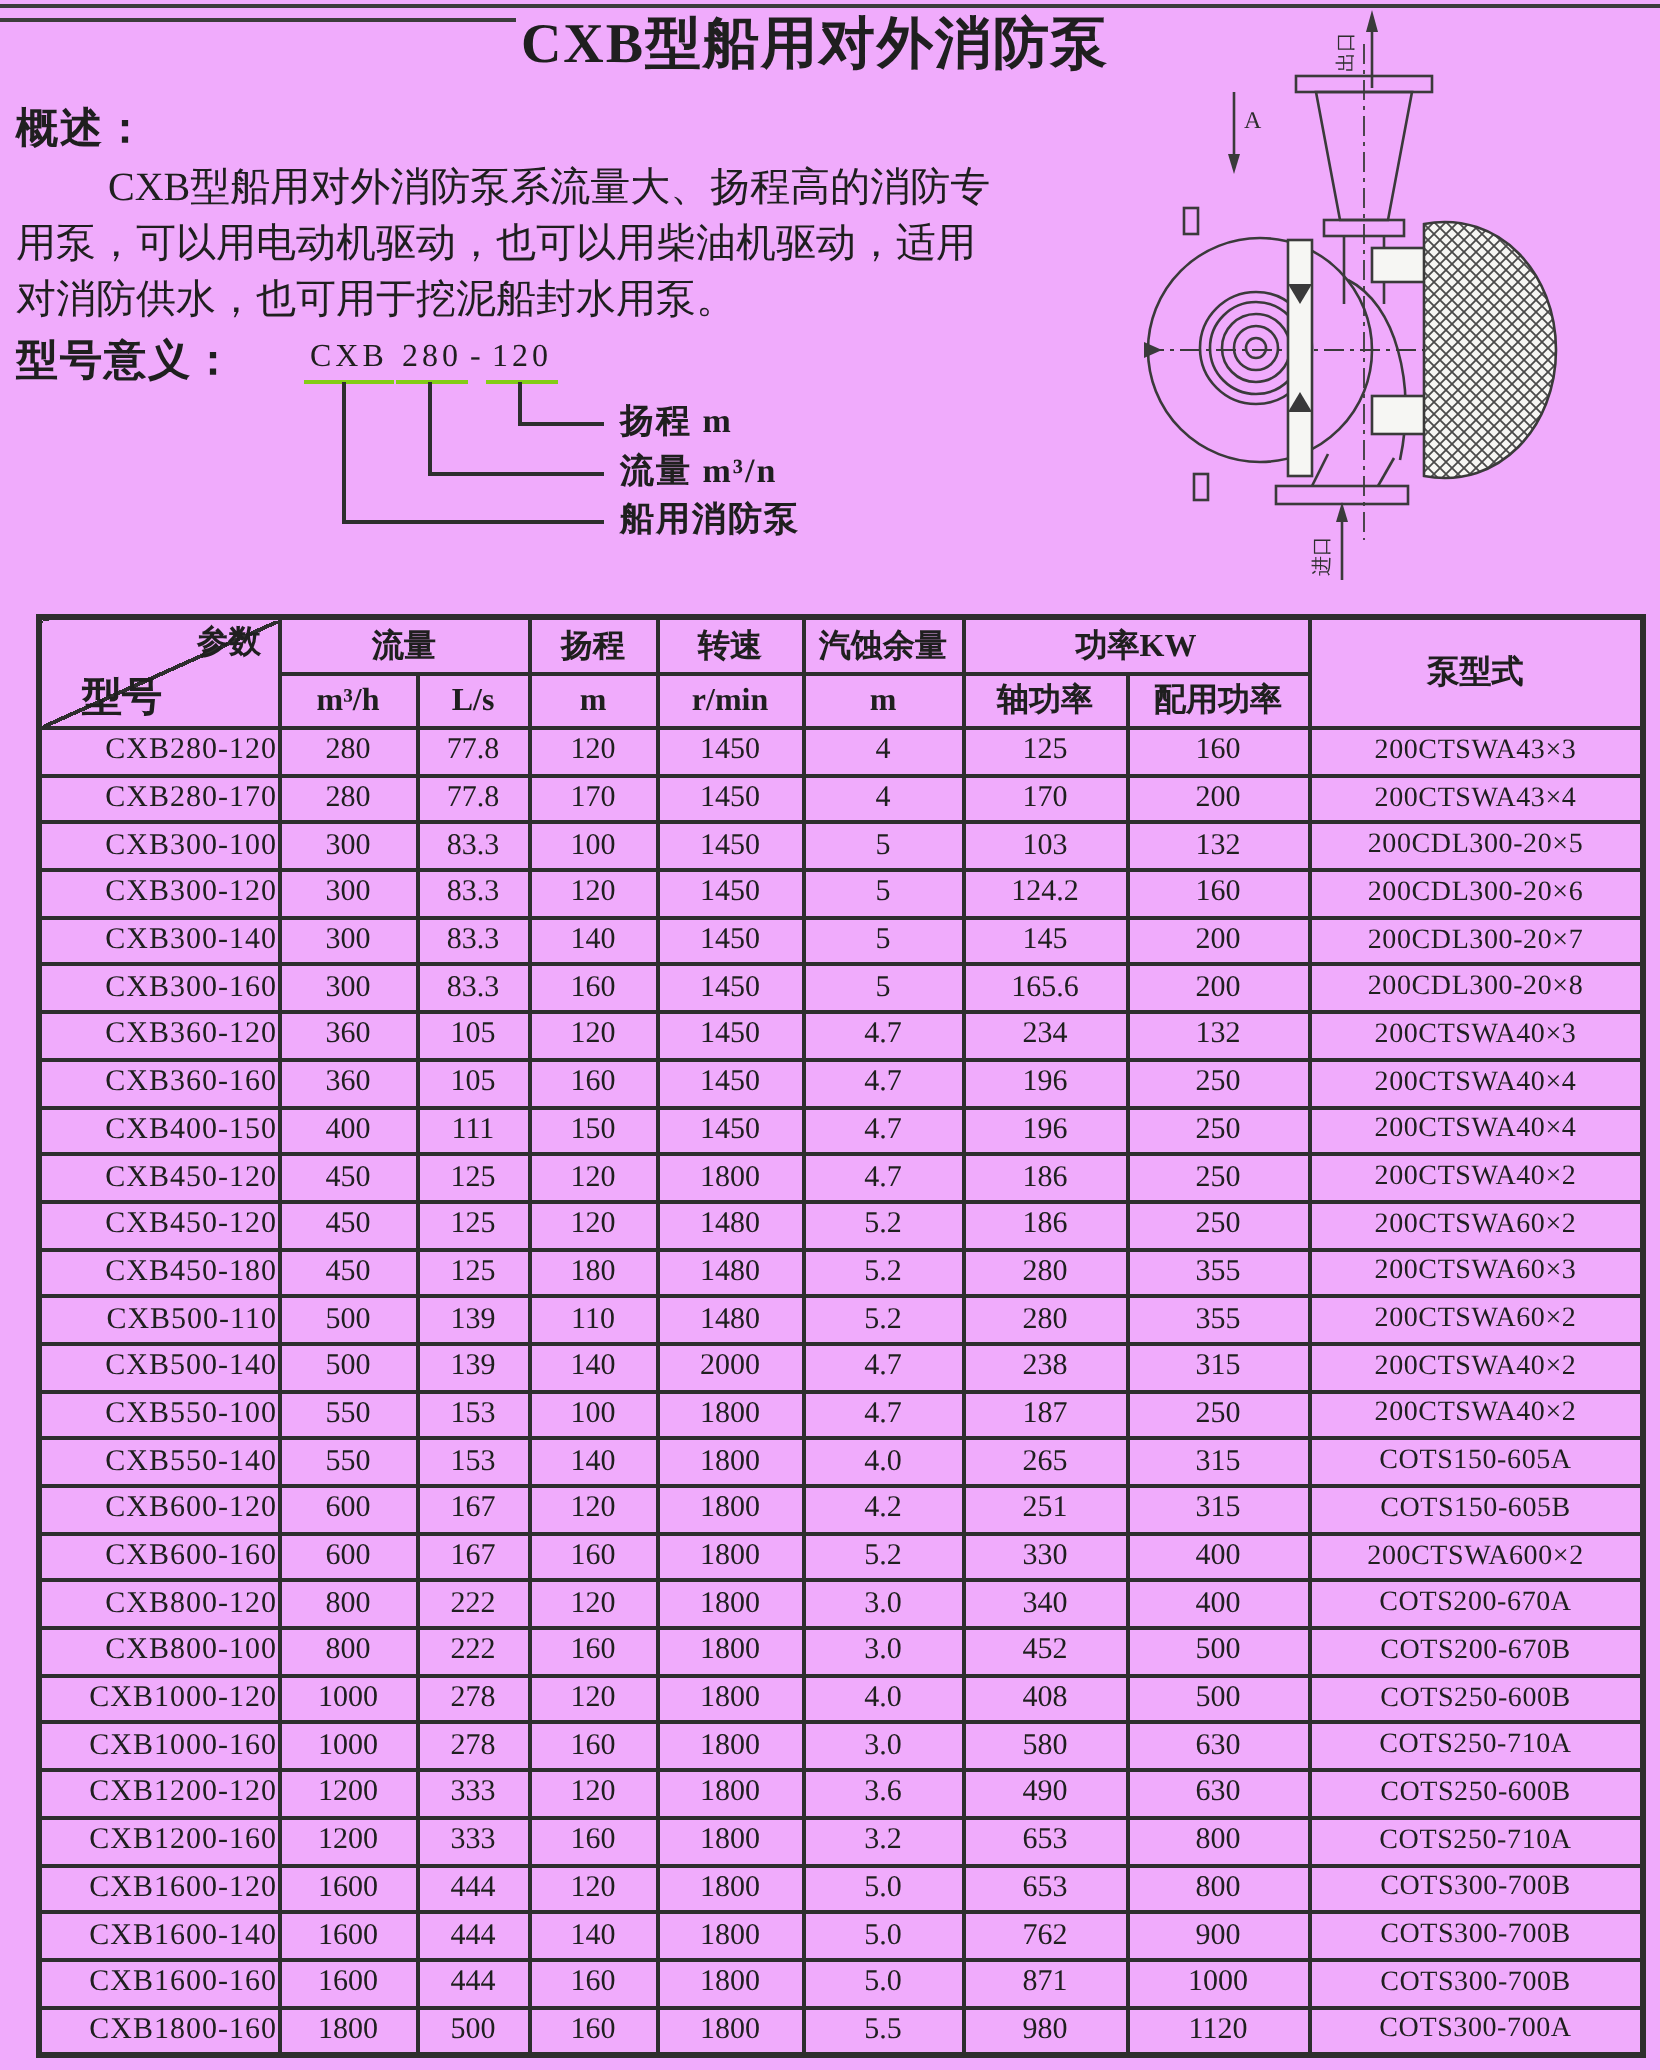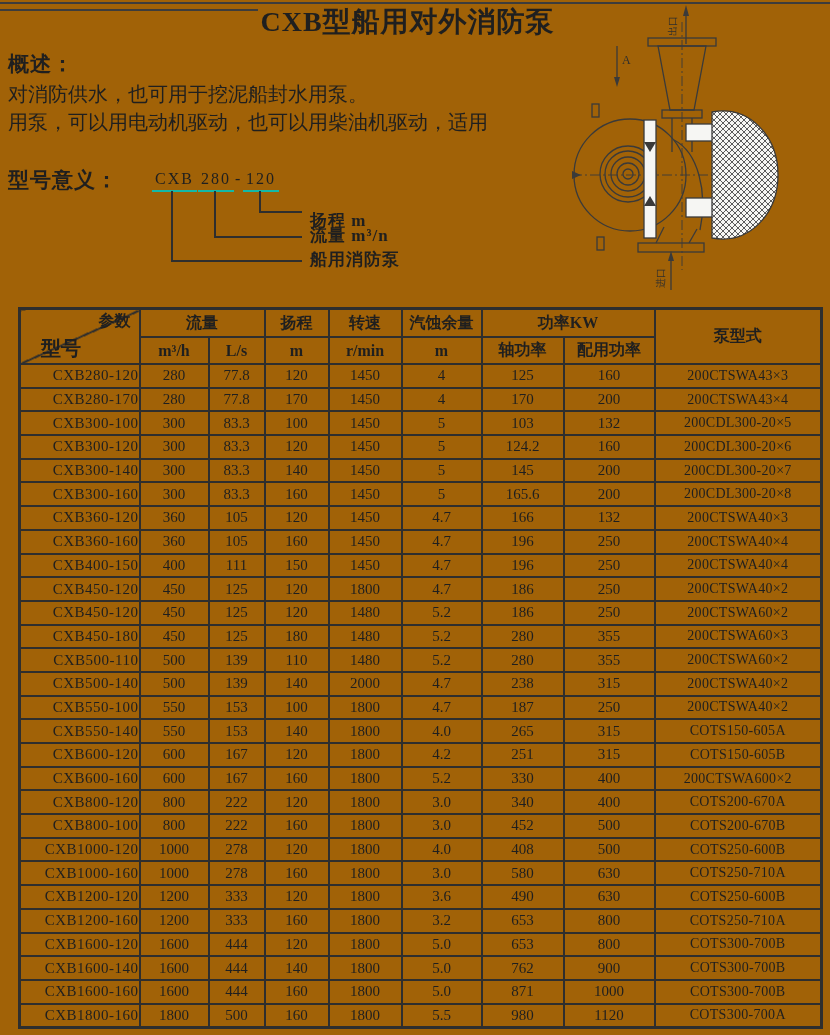--- a/index.html
+++ b/index.html
@@ -1,18 +1,18 @@
 <!DOCTYPE html>
 <html><head>
 <meta charset="utf-8">
 <style>
   html,body{margin:0;padding:0;}
   .page{
     position:relative;width:830px;height:1035px;
-    background:#a16207;overflow:hidden;
+    background:#f0abfc;overflow:hidden;
     font-family:"Liberation Serif","DejaVu Serif",serif;
     color:#1f1f1f;
   }
   .rule-top{position:absolute;left:0;top:2px;width:830px;height:2px;background:#3c3c3c;}
   .rule-short{position:absolute;left:0;top:9px;width:258px;height:2px;background:#3c3c3c;}
   .title{
     position:absolute;left:0;top:3px;width:815px;margin:0;
     text-align:center;font-size:28px;font-weight:bold;letter-spacing:1px;
   }
   .h2{
@@ -23,33 +23,33 @@
   .h-model{top:166px;}
   .h-table{top:272px;}
   .overview-para{position:absolute;left:8px;top:80px;width:556px;font-size:20px;line-height:28px;}
   .overview-para .ln{white-space:nowrap;}
   .overview-para .ln.indent{padding-left:46px;}
 
   
   .model-diagram{position:absolute;left:150px;top:170px;width:345px;height:108px;}
   .model-diagram .code{
     position:absolute;top:0;font-size:16px;letter-spacing:2px;
-    border-bottom:2px solid #14b8a6;padding:0 3px 2px 3px;line-height:18px;
+    border-bottom:2px solid #84cc16;padding:0 3px 2px 3px;line-height:18px;
   }
   .model-diagram .nodash{border-bottom:none;}
   .code-series{left:2px;}
   .code-flow{left:48px;}
   .code-dash{left:82px;}
   .code-head{left:93px;}
   .model-diagram svg{position:absolute;left:0;top:0;}
   .model-diagram .dlabel{
     position:absolute;left:160px;font-size:17px;font-weight:bold;
     letter-spacing:1px;white-space:nowrap;line-height:18px;
   }
-  .dlabel-1{top:32px;margin-top:10px;}
+  .dlabel-1{top:32px;}
   .dlabel-2{top:57px;text-align:center;}
   .dlabel-3{top:81px;text-align:right;}
 
   
   .pump-drawing{position:absolute;left:570px;top:0;width:260px;height:300px;}
 
   
   table.perf{
     position:absolute;left:18px;top:307px;width:802px;
     border-collapse:collapse;table-layout:fixed;
@@ -79,22 +79,23 @@
 
 <div class="page">
 
   <div class="rule-top"></div>
   <div class="rule-short"></div>
 
   <h1 class="title">CXB型船用对外消防泵</h1>
 
   <h2 class="h2 h-overview">概述：</h2>
   <div class="overview-para">
+    <div class="ln indent">CXB型船用对外消防泵系流量大、扬程高的消防专</div>
+    <div class="ln">用泵，可以用电动机驱动，也可以用柴油机驱动，适用</div>
     <div class="ln">对消防供水，也可用于挖泥船封水用泵。</div>
-    <div class="ln">用泵，可以用电动机驱动，也可以用柴油机驱动，适用</div>
   </div>
 
   <h2 class="h2 h-model">型号意义：</h2>
 
   <div class="model-diagram">
     <span class="code code-series">CXB</span>
     <span class="code code-flow">280</span>
     <span class="code nodash code-dash">-</span>
     <span class="code code-head">120</span>
     <svg width="345" height="108" viewBox="0 0 345 108">
@@ -273,21 +274,21 @@
           <td class="num">200</td>
           <td class="ptype">200CDL300-20×8</td>
         </tr>
         <tr>
           <td class="model">CXB360-120</td>
           <td class="num">360</td>
           <td class="num">105</td>
           <td class="num">120</td>
           <td class="num">1450</td>
           <td class="num">4.7</td>
-          <td class="num">166</td>
+          <td class="num">234</td>
           <td class="num">132</td>
           <td class="ptype">200CTSWA40×3</td>
         </tr>
         <tr>
           <td class="model">CXB360-160</td>
           <td class="num">360</td>
           <td class="num">105</td>
           <td class="num">160</td>
           <td class="num">1450</td>
           <td class="num">4.7</td>

